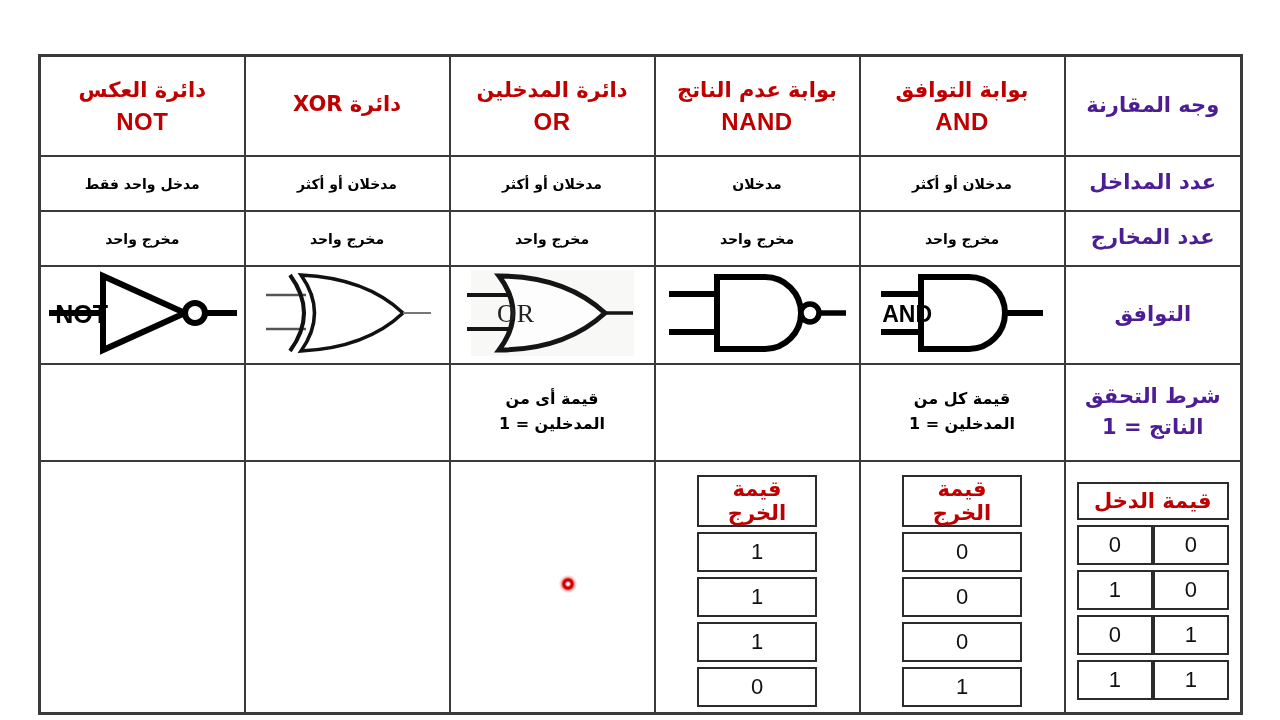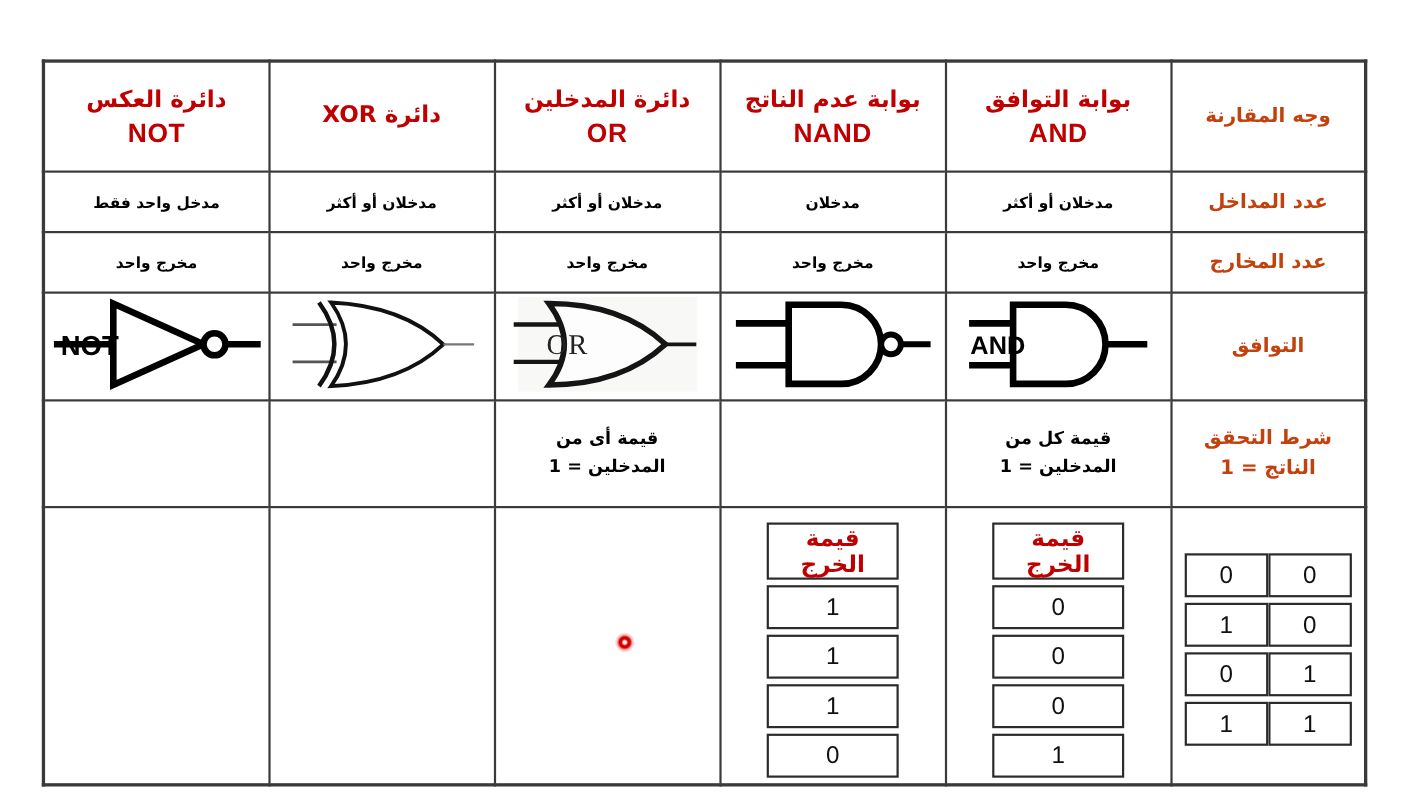--- a/index.html
+++ b/index.html
@@ -18,21 +18,21 @@
     background:#ffffff;
   }
   tr.r-head{height:100px;}
   tr.r-io{height:55px;}
   tr.r-draw{height:98px;}
   tr.r-cond{height:97px;}
   tr.r-truth{height:231px;}
   .g-ar{color:#c00000;font-weight:bold;font-size:21px;line-height:1.35;}
   .g-en{color:#c00000;font-weight:bold;font-size:24px;margin-top:4px;
         font-family:"Liberation Sans","DejaVu Sans",sans-serif;letter-spacing:.5px;}
-  .lbl{color:#c2410c;font-weight:bold;font-size:18px;line-height:1.5;}
+  .lbl{color:#4c1d95;font-weight:bold;font-size:21px;line-height:1.5;}
   .val{color:#000;font-weight:bold;font-size:14px;}
   .cond{color:#000;font-weight:bold;font-size:16px;line-height:1.55;}
   td.truth-cell{vertical-align:top;}
   table.mini{
     border-collapse:separate;border-spacing:0 5px;direction:rtl;
     margin:8px auto 0 auto;background:transparent;
   }
   table.mini th, table.mini td{
     border:2px solid #2b2b2b;background:#fff;text-align:center;
   }
@@ -185,20 +185,23 @@
   </tr>
 
   <tr class="r-truth">
     <td class="truth-cell">
       <table class="mini two">
         <colgroup>
                 <col>
                 <col>
               </colgroup>
         <tbody>
+                <tr>
+                  <th colspan="2">قيمة الدخل</th>
+                </tr>
         <tr>
           <td>0</td>
           <td>0</td>
         </tr>
         <tr>
           <td>0</td>
           <td>1</td>
         </tr>
         <tr>
           <td>1</td>

